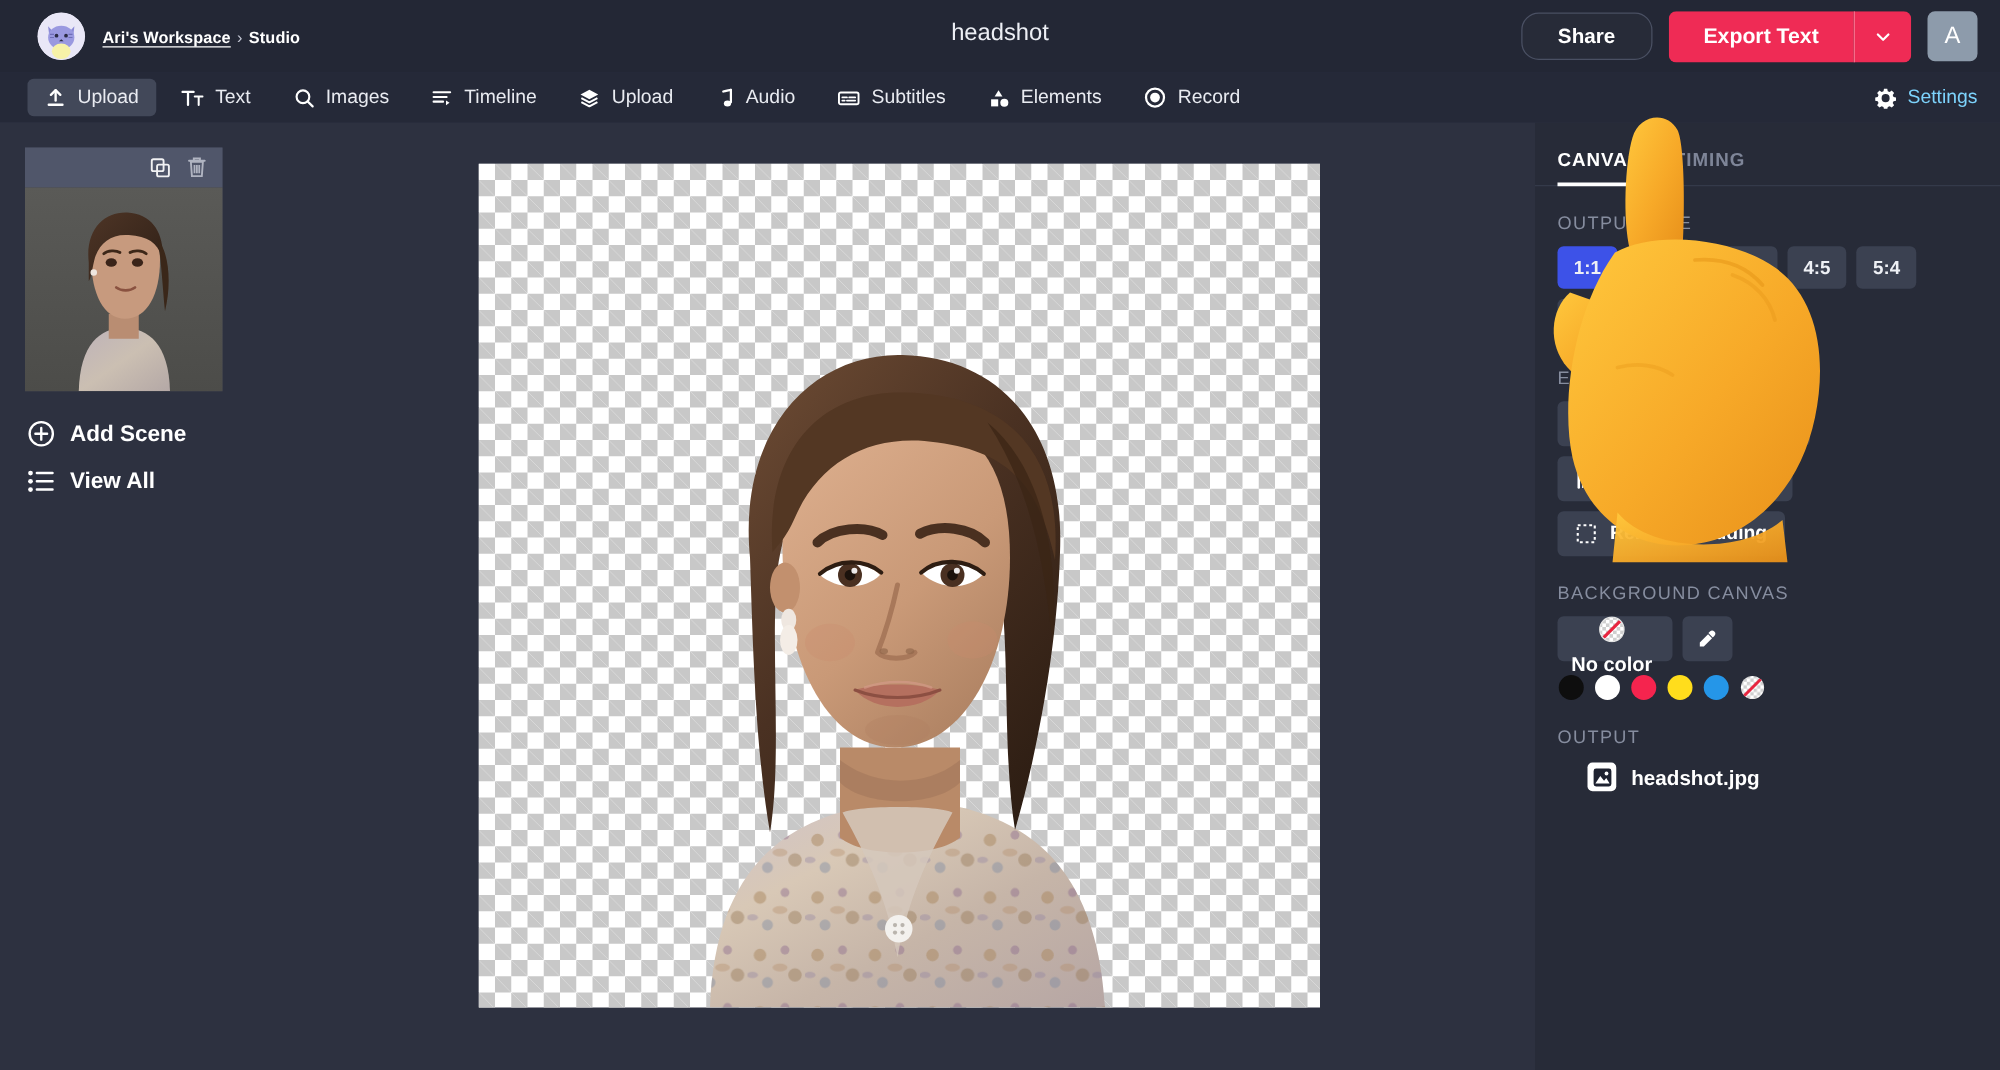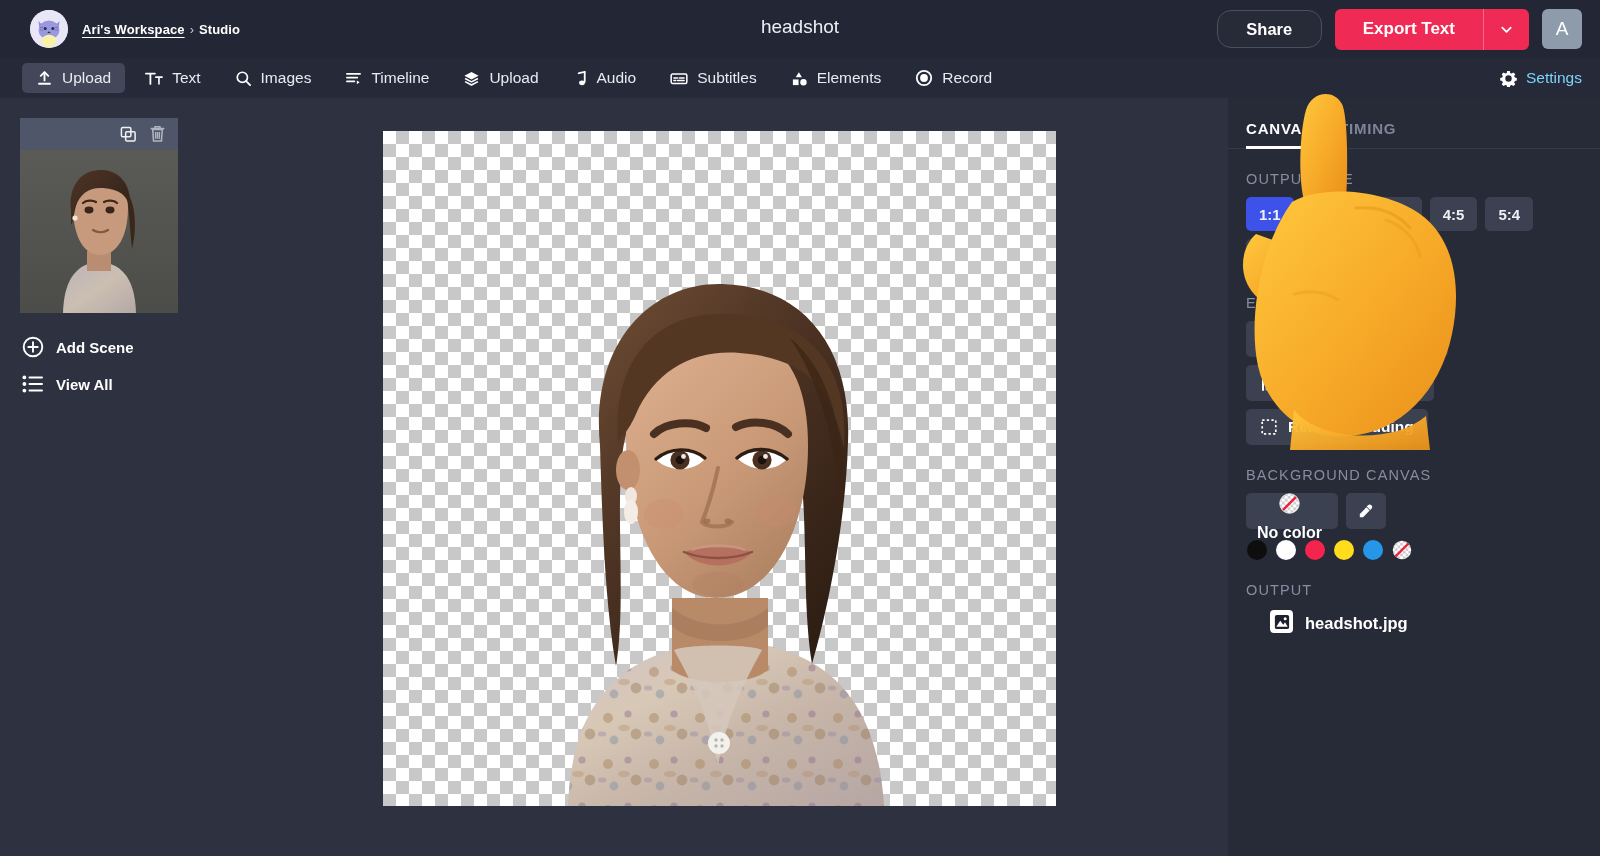--- a/index.html
+++ b/index.html
@@ -85,21 +85,21 @@
     justify-content: flex-end; gap: 12px; padding-right: 12px;
   }
   .scene-toolbar .ic { cursor: pointer; opacity: .92; display: flex; }
   .scene-thumb {
     height: 163px; position: relative; overflow: hidden;
     background: linear-gradient(#5a5a57, #4c4c49);
   }
   .thumb-person { position: absolute; left: 50%; transform: translateX(-50%); bottom: 0; width: 118px; height: 150px; }
   .side-action {
     display: flex; align-items: center; gap: 12px;
-    position: absolute; left: 22px; color: #ffffff; font-size: 15px; font-weight: 600; cursor: pointer;
+    position: absolute; left: 22px; color: #ffffff; font-size: 18px; font-weight: 600; cursor: pointer;
   }
   #add-scene { top: 238px; }
   #view-all { top: 276px; }
 
   
   .canvas-area { position: absolute; left: 200px; top: 98px; right: 372px; bottom: 0; }
   .canvas {
     position: absolute; left: 183px; top: 33px; width: 673px; height: 675px;
     background-color: #ffffff;
     background-image:

